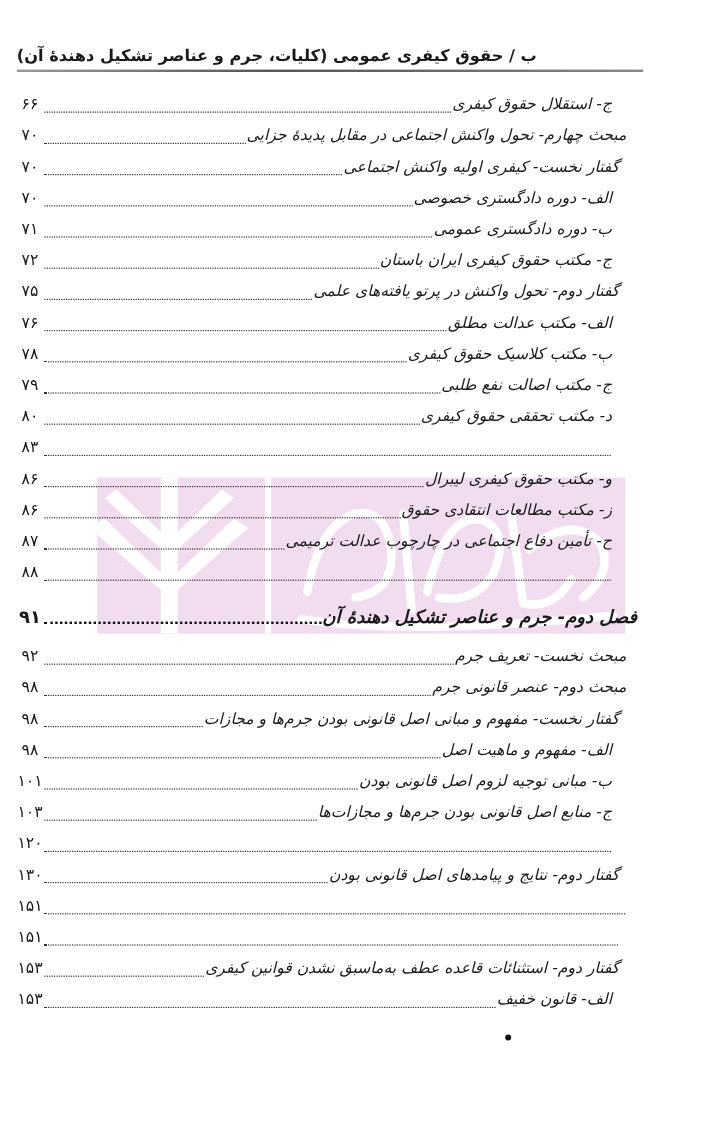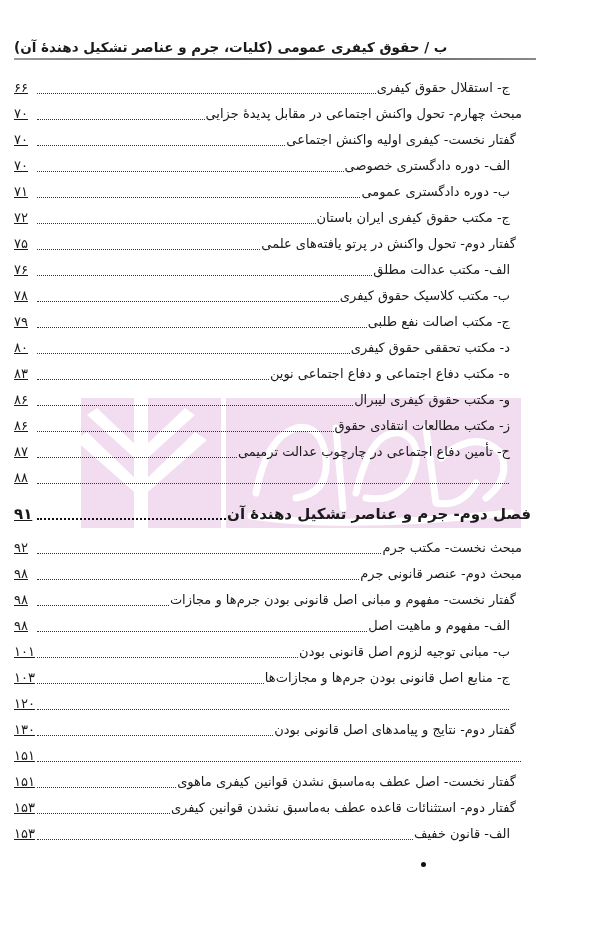--- a/index.html
+++ b/index.html
@@ -64,42 +64,42 @@
       display: flex;
       flex-direction: row-reverse;
       align-items: flex-end;
       white-space: nowrap;
     }
     .toc-title {
       direction: rtl;
       font-size: 13px;
       line-height: 22px;
       flex: 0 0 auto;
+      font-style: italic;
     }
     .toc-leader {
       flex: 1 1 auto;
       height: 22px;
       position: relative;
       margin: 0 1px;
     }
     .toc-leader::after {
       content: "";
       position: absolute;
       left: 0; right: 0;
       bottom: 5px;
       border-bottom: 1.5px dotted #333;
     }
     .toc-page {
       direction: rtl;
       font-size: 13px;
       line-height: 22px;
       flex: 0 0 auto;
       min-width: 22px;
-      text-align: left;
-      text-decoration: underline;
+      text-align: center;
     }
     .lvl1 { right: calc(600px - 522px); }
     .lvl2 { right: calc(600px - 516px); }
     .lvl3 { right: calc(600px - 510px); }
     .lvl0 { right: calc(600px - 531px); }
     .chapter .toc-title, .chapter .toc-page {
       font-weight: bold;
       font-size: 15px;
       margin-top: 20px;
     }
@@ -195,21 +195,20 @@
     <span class="toc-title">ج- مکتب اصالت نفع طلبی</span>
     <span class="toc-leader"></span>
     <span class="toc-page">۷۹</span>
   </div>
   <div class="toc-row lvl3" style="top:337px;">
     <span class="toc-title">د- مکتب تحققی حقوق کیفری</span>
     <span class="toc-leader"></span>
     <span class="toc-page">۸۰</span>
   </div>
   <div class="toc-row lvl3" style="top:363px;">
-    <span class="toc-title">ه- مکتب دفاع اجتماعی و دفاع اجتماعی نوین</span>
     <span class="toc-leader"></span>
     <span class="toc-page">۸۳</span>
   </div>
   <div class="toc-row lvl3" style="top:389px;">
     <span class="toc-title">و- مکتب حقوق کیفری لیبرال</span>
     <span class="toc-leader"></span>
     <span class="toc-page">۸۶</span>
   </div>
   <div class="toc-row lvl3" style="top:415px;">
     <span class="toc-title">ز- مکتب مطالعات انتقادی حقوق</span>
@@ -224,21 +223,21 @@
   <div class="toc-row lvl3" style="top:467px;">
     <span class="toc-leader"></span>
     <span class="toc-page">۸۸</span>
   </div>
   <div class="toc-row lvl0 chapter" style="top:503px;">
     <span class="toc-title">فصل دوم- جرم و عناصر تشکیل دهندهٔ آن</span>
     <span class="toc-leader"></span>
     <span class="toc-page">۹۱</span>
   </div>
   <div class="toc-row lvl1" style="top:537px;">
-    <span class="toc-title">مبحث نخست- مکتب جرم</span>
+    <span class="toc-title">مبحث نخست- تعریف جرم</span>
     <span class="toc-leader"></span>
     <span class="toc-page">۹۲</span>
   </div>
   <div class="toc-row lvl1" style="top:563px;">
     <span class="toc-title">مبحث دوم- عنصر قانونی جرم</span>
     <span class="toc-leader"></span>
     <span class="toc-page">۹۸</span>
   </div>
   <div class="toc-row lvl2" style="top:589px;">
     <span class="toc-title">گفتار نخست- مفهوم و مبانی اصل قانونی بودن جرم‌ها و مجازات</span>
@@ -267,21 +266,20 @@
   <div class="toc-row lvl2" style="top:719px;">
     <span class="toc-title">گفتار دوم- نتایج و پیامدهای اصل قانونی بودن</span>
     <span class="toc-leader"></span>
     <span class="toc-page">۱۳۰</span>
   </div>
   <div class="toc-row lvl1" style="top:745px;">
     <span class="toc-leader"></span>
     <span class="toc-page">۱۵۱</span>
   </div>
   <div class="toc-row lvl2" style="top:771px;">
-    <span class="toc-title">گفتار نخست- اصل عطف به‌ماسبق نشدن قوانین کیفری ماهوی</span>
     <span class="toc-leader"></span>
     <span class="toc-page">۱۵۱</span>
   </div>
   <div class="toc-row lvl2" style="top:797px;">
     <span class="toc-title">گفتار دوم- استثنائات قاعده عطف به‌ماسبق نشدن قوانین کیفری</span>
     <span class="toc-leader"></span>
     <span class="toc-page">۱۵۳</span>
   </div>
   <div class="toc-row lvl3" style="top:823px;">
     <span class="toc-title">الف- قانون خفیف</span>

